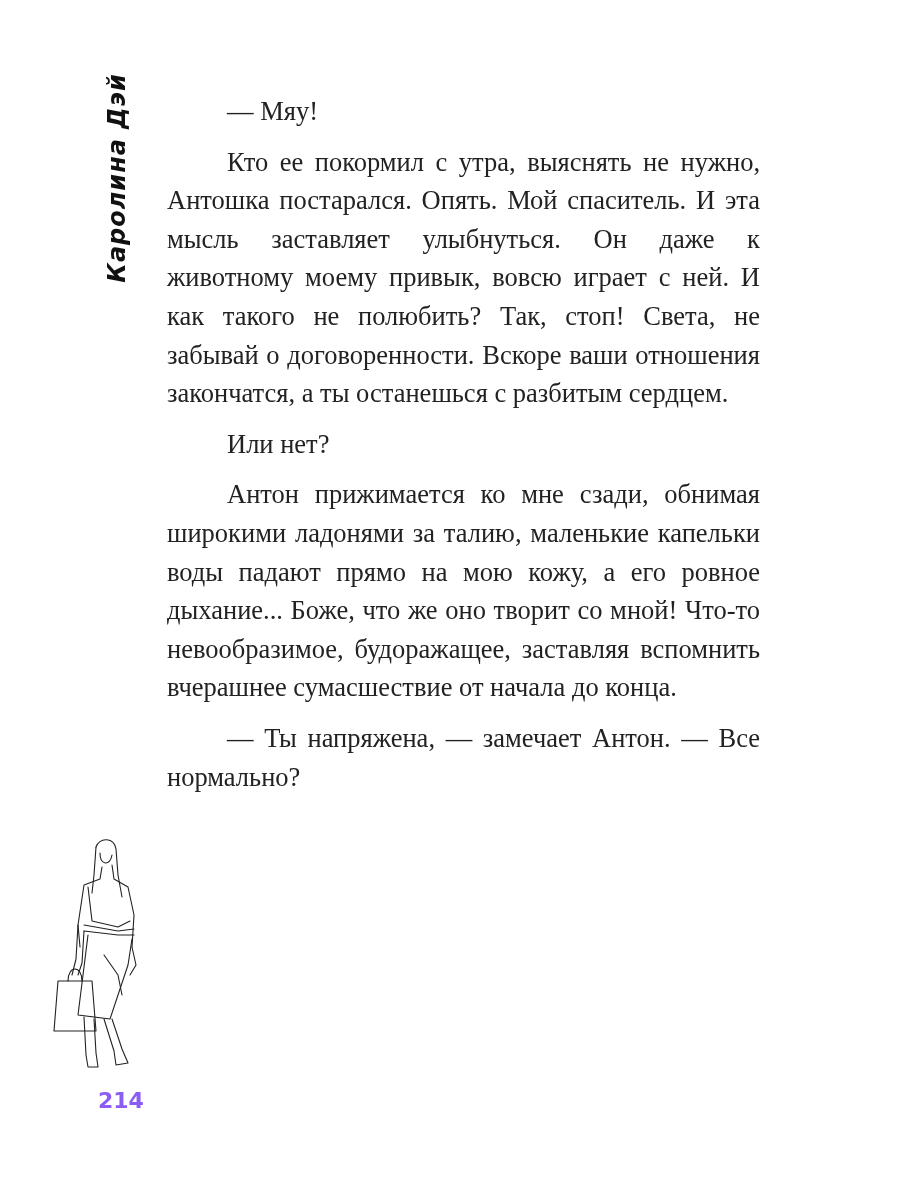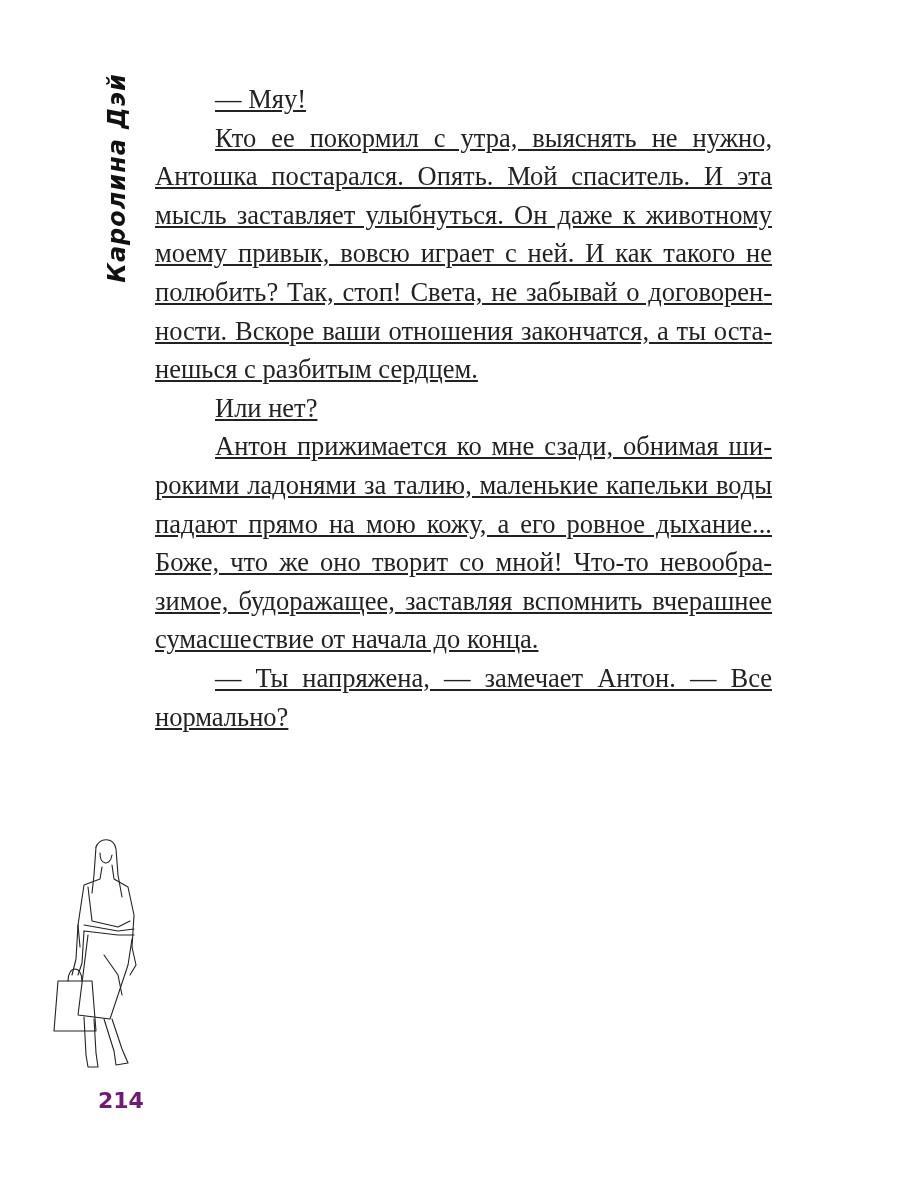--- a/index.html
+++ b/index.html
@@ -44,40 +44,39 @@
     .text-block {
       position: absolute;
       left: 155px;
       top: 80px;
       width: 617px;
       font-size: 26.5px;
       line-height: 38.6px;
       text-align: justify;
     }
     .text-block p {
-      margin: 0;
+      margin: 12px;
       text-indent: 60px;
       hyphens: manual;
-      text-decoration: underline;
     }
     .illustration {
       position: absolute;
       left: 48px;
       top: 835px;
       width: 110px;
       height: 240px;
     }
     .page-number {
       position: absolute;
       left: 98px;
       top: 1088px;
       font-family: "DejaVu Sans", sans-serif;
       font-size: 22px;
       font-weight: bold;
-      color: #701a75;
+      color: #8b5cf6;
     }
   </style>
 </head>
 <body>
 
 <div class="page">
 
   <div class="running-head">
     <span>Каролина Дэй</span>
   </div>

